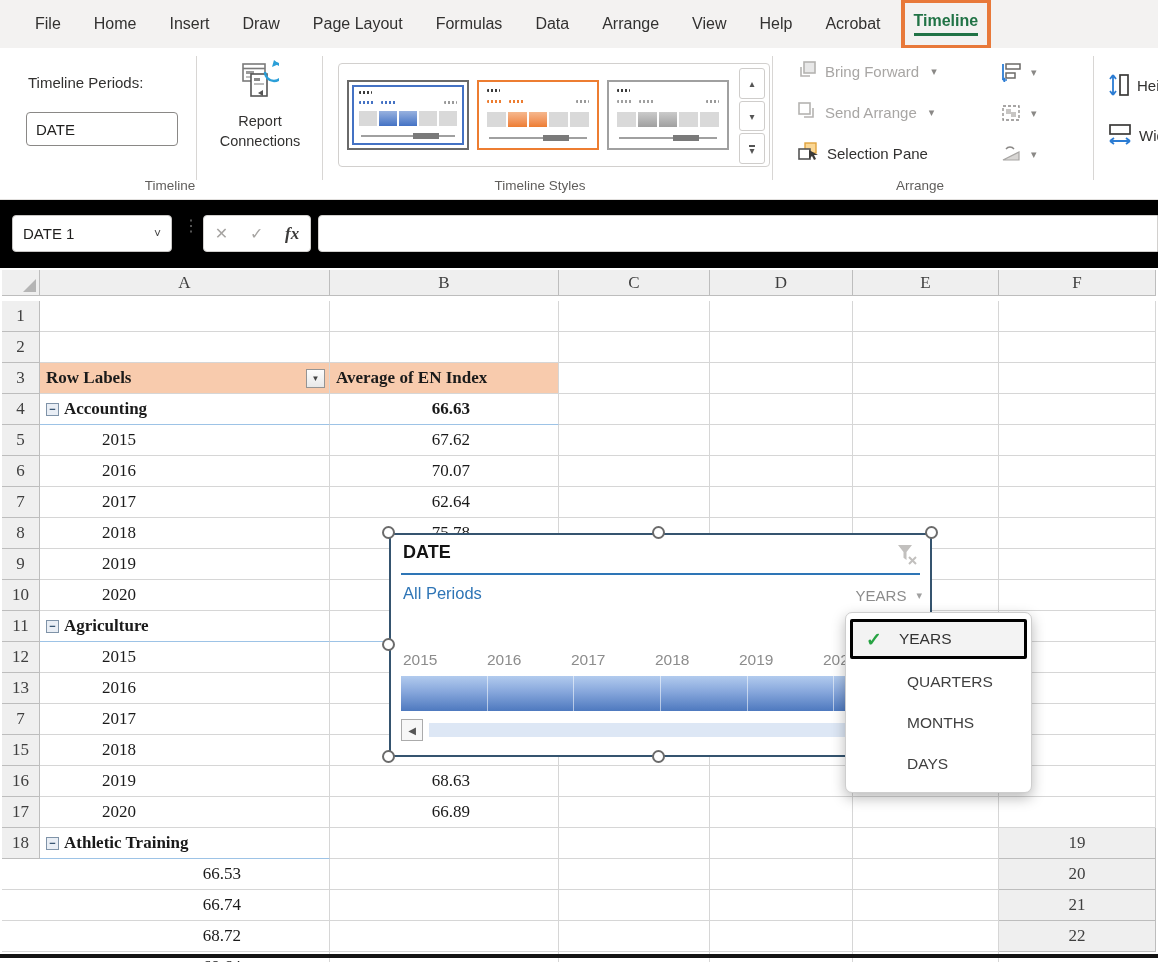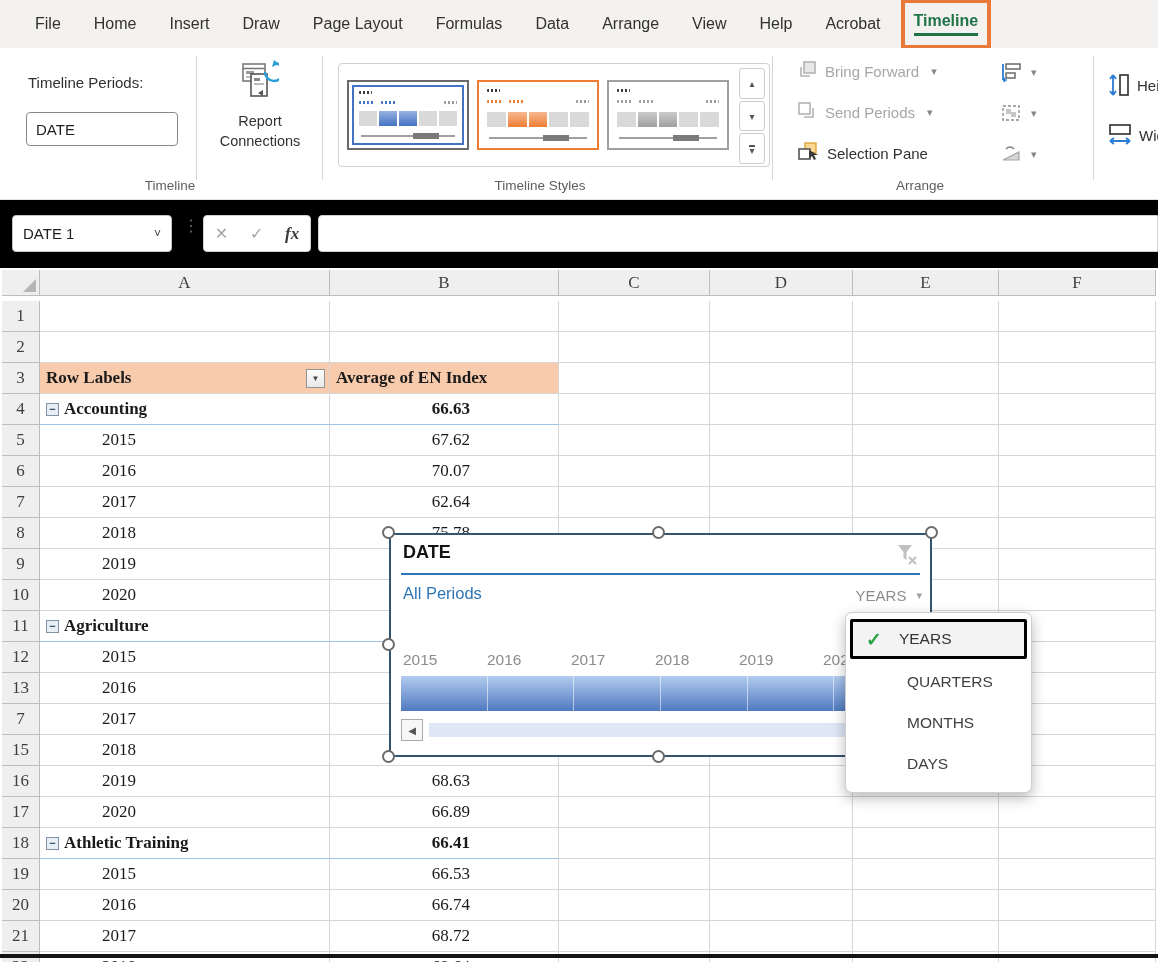--- a/index.html
+++ b/index.html
@@ -259,21 +259,21 @@
         </svg></span>
       <span>Bring Forward</span>
       <span class="chev">▾</span>
     </div>
     <div class="arr-item disabled" style="left:797px; top:53px;">
       <span>
         <svg width="20" height="20" viewBox="0 0 20 20">
           <rect x="2" y="2" width="11" height="11" fill="none" stroke="#b5b3b1" stroke-width="1.6"></rect>
           <path d="M16 7 v9 h-9" fill="none" stroke="#b5b3b1" stroke-width="1.6"></path>
         </svg></span>
-      <span>Send Periods</span>
+      <span>Send Arrange</span>
       <span class="chev">▾</span>
     </div>
     <div class="arr-item enabled" style="left:797px; top:94px;">
       <span>
         <svg width="22" height="20" viewBox="0 0 22 20">
           <rect x="8" y="1" width="11" height="10" fill="#fbd794" stroke="#e0a33e" stroke-width="1.4"></rect>
           <rect x="2" y="7" width="11" height="10" fill="#fff" stroke="#555" stroke-width="1.6"></rect>
           <path d="M12 8 l0 9 3 -3 2 4 2 -1 -2 -4 4 0 z" fill="#3b3a39"></path>
         </svg></span>
       <span>Selection Pane</span>
@@ -473,21 +473,20 @@
         <div class="gc cb">66.89</div>
         <div class="gc"></div>
         <div class="gc"></div>
         <div class="gc"></div>
         <div class="gc"></div>
         <div class="gc rh">18</div>
         <div class="gc ca grp-row sep">
           <span class="collapse-box">−</span>
           <span>Athletic Training</span>
         </div>
-        <div class="gc cb grp-row sep">66.41</div>
         <div class="gc"></div>
         <div class="gc"></div>
         <div class="gc"></div>
         <div class="gc"></div>
         <div class="gc rh">19</div>
         <div class="gc ca">2015</div>
         <div class="gc cb">66.53</div>
         <div class="gc"></div>
         <div class="gc"></div>
         <div class="gc"></div>

